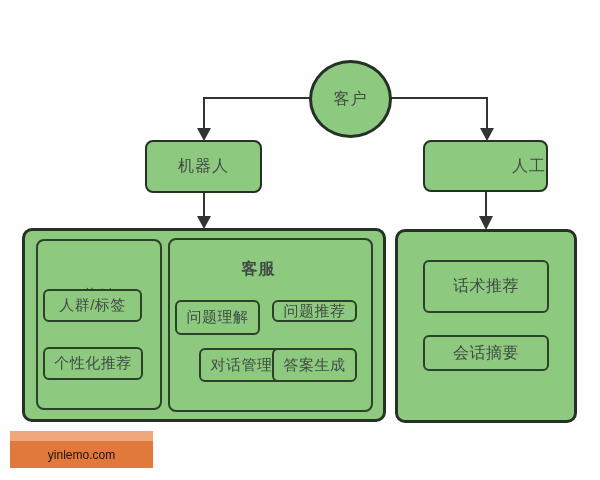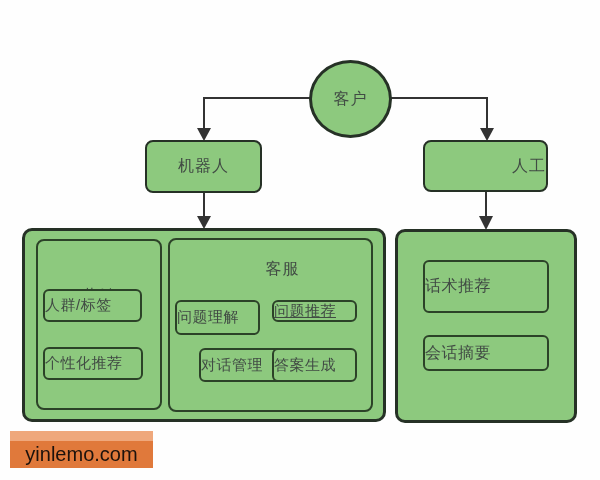--- a/index.html
+++ b/index.html
@@ -78,35 +78,36 @@
   .sub-service {
     left: 168px; top: 238px;
     width: 205px; height: 174px;
   }
   .group-title {
     text-align: center;
     font-size: 16px;
     letter-spacing: 1px;
   }
   .title-marketing { left: 36px; top: 259px; width: 126px; margin-top: 27px; }
-  .title-service   { left: 180px; top: 259px; width: 205px; }
+  .title-service   { left: 156px; top: 259px; width: 205px; font-weight: bold; }
   .leaf {
     display: flex;
     align-items: center;
+    justify-content: center;
     background: #8dc97e;
     border: 2px solid #2c4228;
     border-radius: 6px;
     font-size: 15px;
     letter-spacing: 0.5px;
     white-space: nowrap;
   }
   .leaf-crowd     { left: 43px;  top: 289px; width: 99px;  height: 33px; }
   .leaf-personal  { left: 43px;  top: 347px; width: 100px; height: 33px; font-family: Liberation Serif, serif; }
   .leaf-q-under   { left: 175px; top: 300px; width: 85px;  height: 35px; }
-  .leaf-q-recom   { left: 272px; top: 300px; width: 85px;  height: 22px; text-decoration: underline; }
+  .leaf-q-recom   { left: 272px; top: 300px; width: 85px;  height: 22px; }
   .leaf-dialog    { left: 175px; top: 348px; width: 85px;  height: 34px; margin-left: 24px; }
   .leaf-answer    { left: 272px; top: 348px; width: 85px;  height: 34px; }
   .leaf-script    { left: 423px; top: 260px; width: 126px; height: 53px; font-size: 16px; }
   .leaf-summary   { left: 423px; top: 335px; width: 126px; height: 36px; font-size: 16px; }
   .watermark {
     position: absolute;
     left: 10px; top: 431px;
     width: 143px; height: 37px;
     z-index: 3;
   }
@@ -114,21 +115,21 @@
     width: 100%; height: 10px;
     background: #efa87c;
   }
   .wm-main {
     width: 100%; height: 27px;
     background: #e0793b;
     display: flex;
     align-items: center;
     justify-content: center;
     color: #1c120c;
-    font-size: 20px;
+    font-size: 12px;
   }
 </style>
 </head>
 <body>
 
 <div class="stage">
 
   <svg class="connectors" viewBox="0 0 600 480" xmlns="http://www.w3.org/2000/svg">
 
     <path d="M311,98 L204,98 L204,129" fill="none" stroke="#333333" stroke-width="2"></path>

